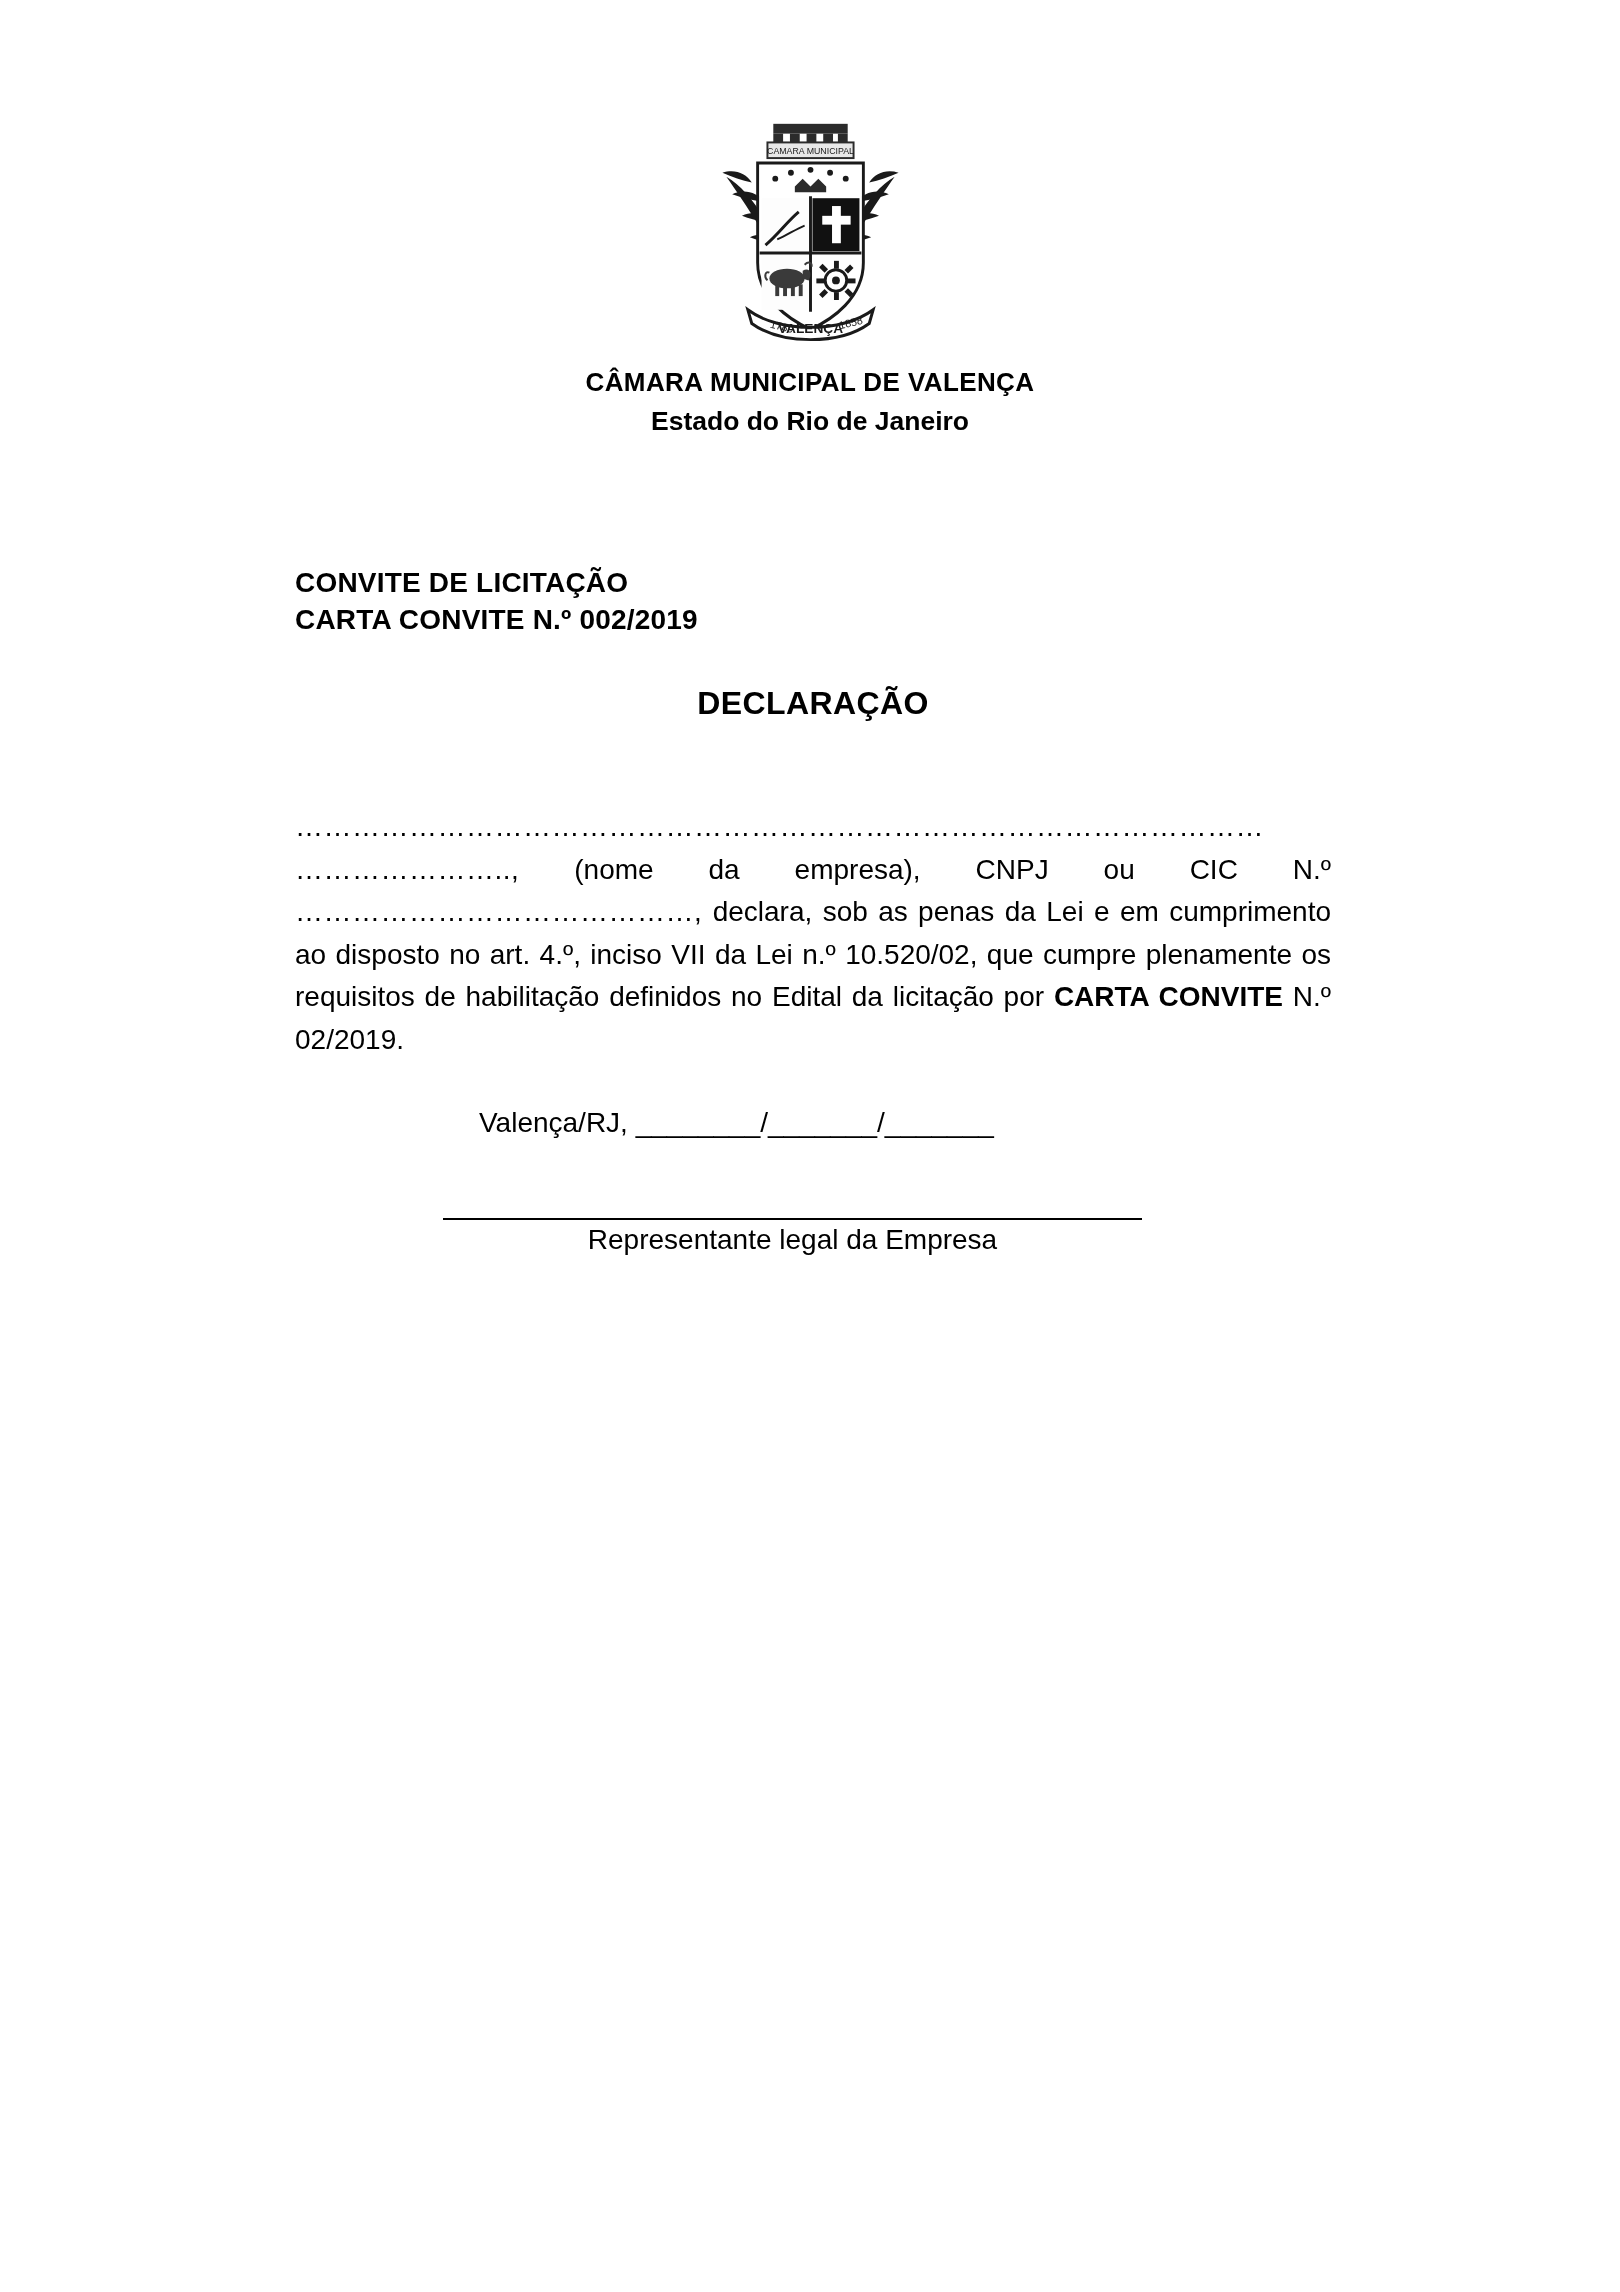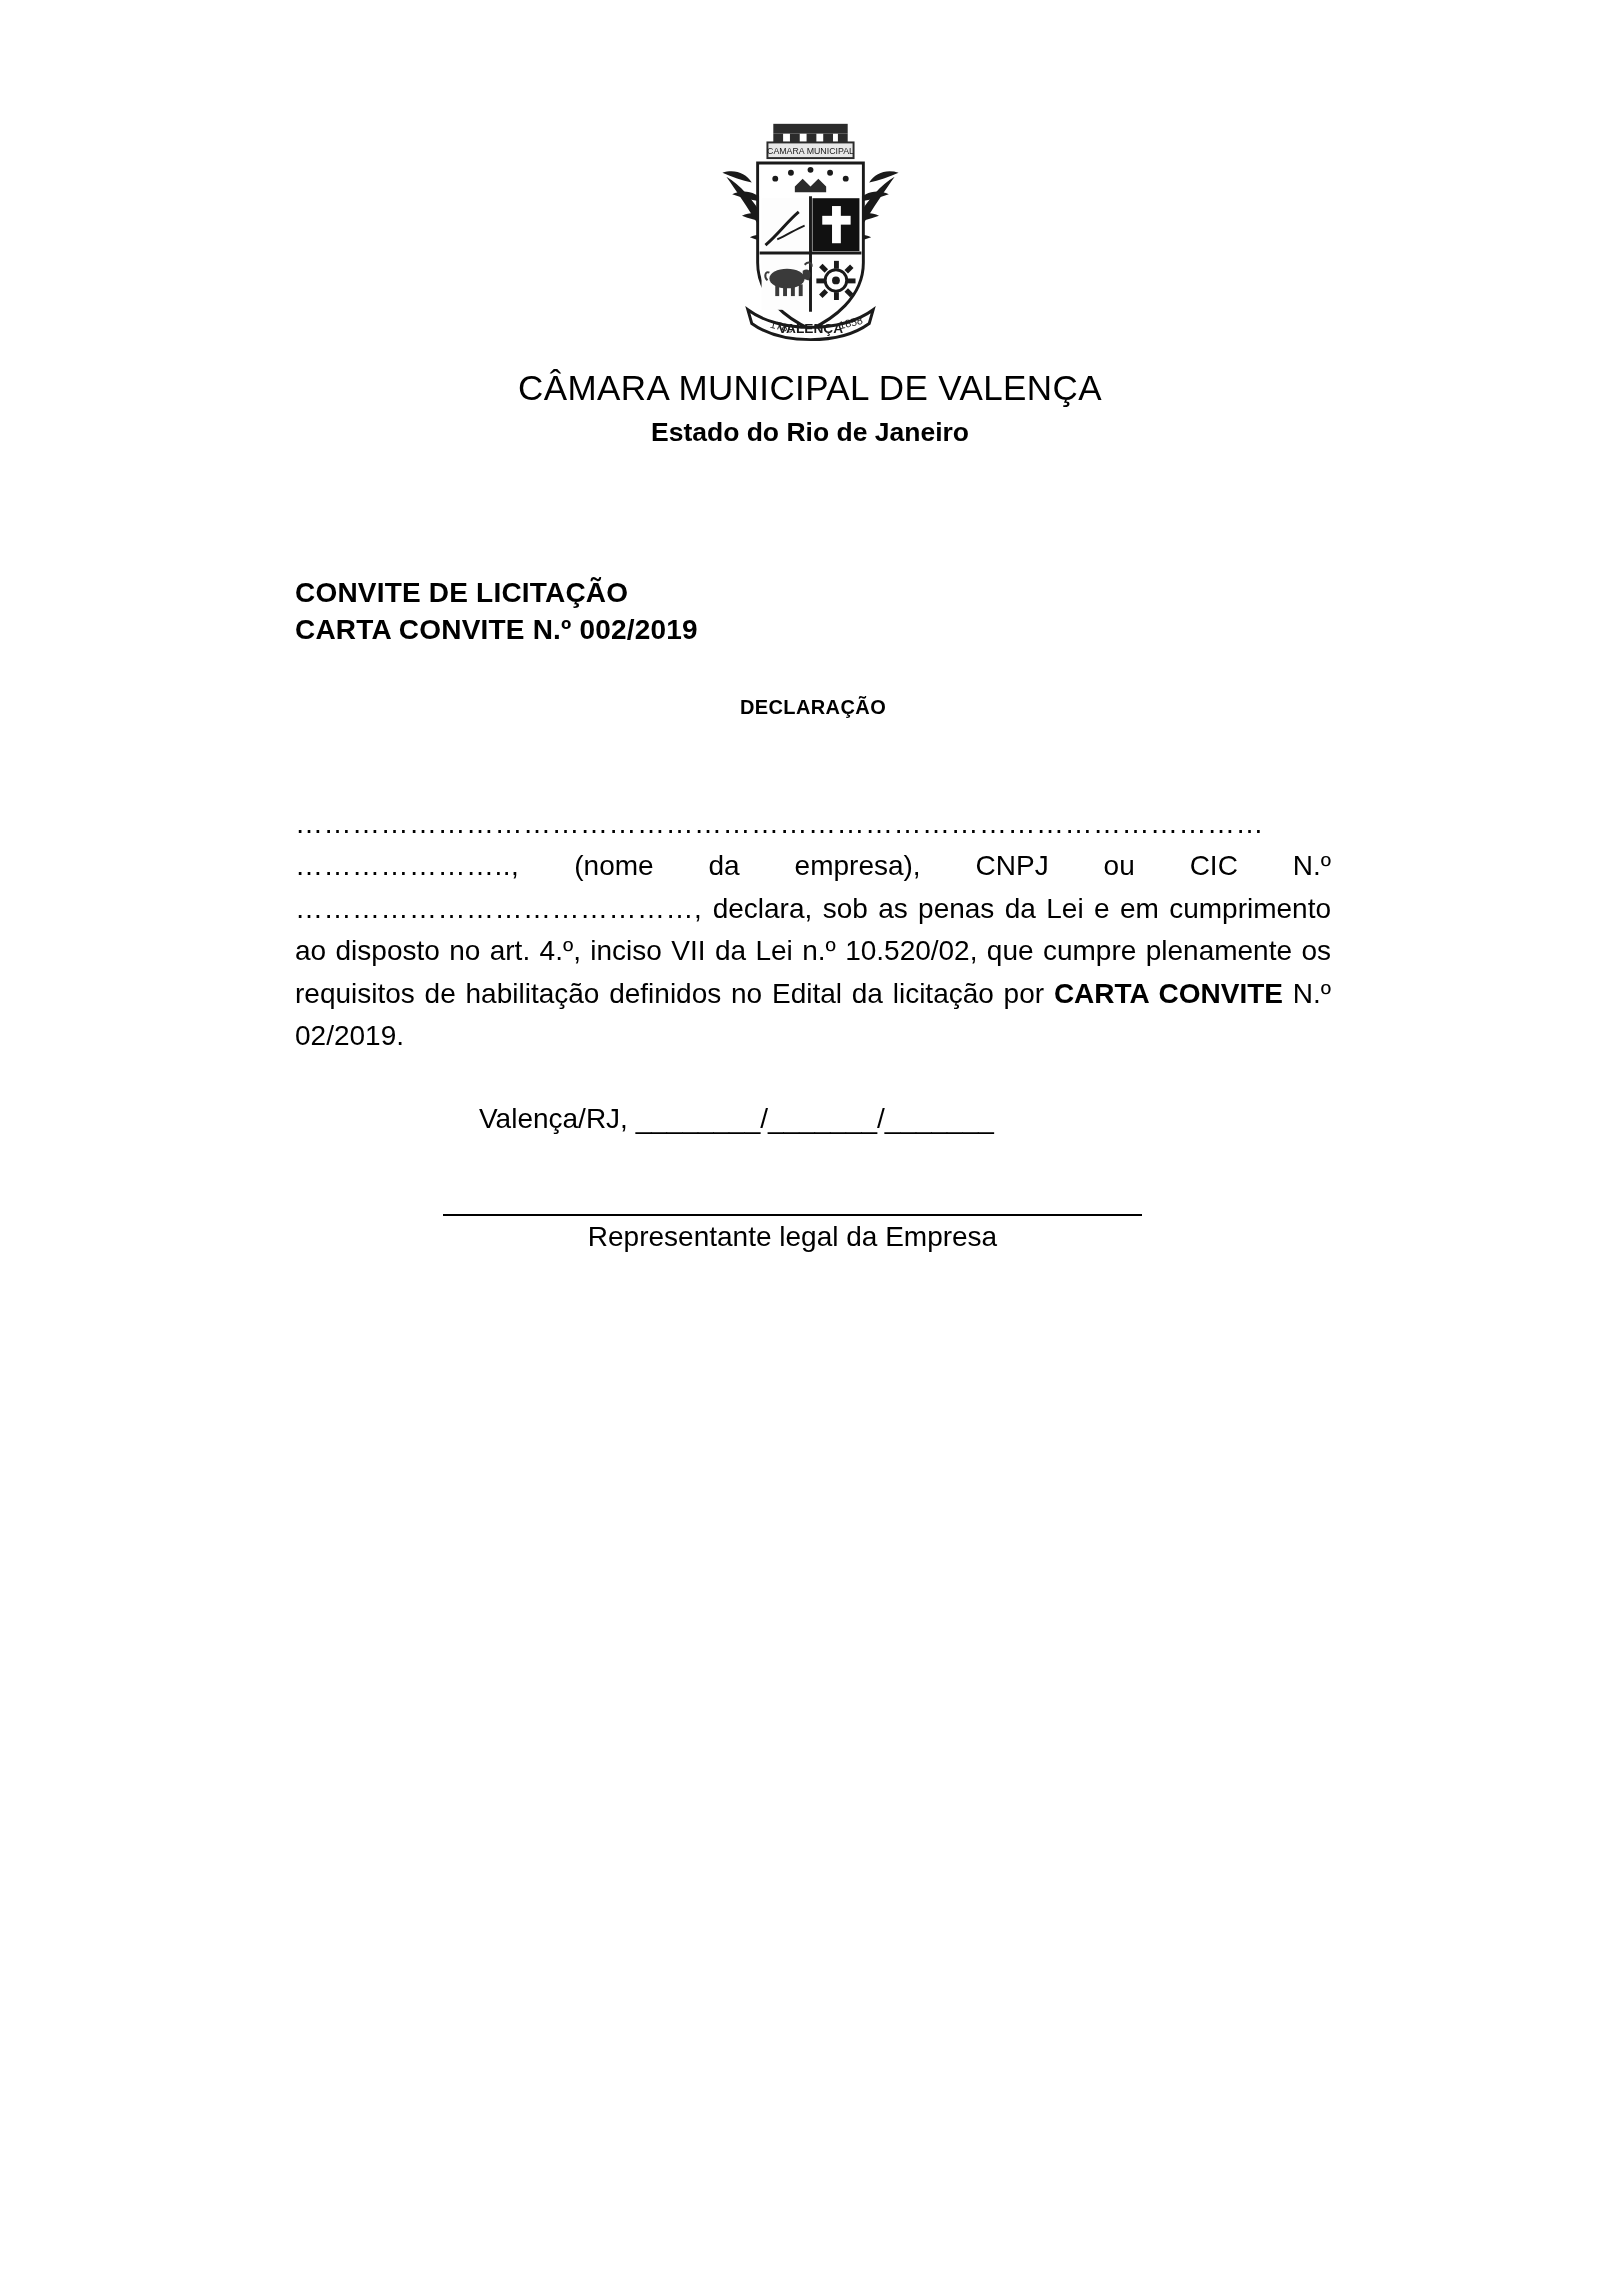--- a/index.html
+++ b/index.html
@@ -25,22 +25,22 @@
     padding-top: 116px;
     text-align: center;
   }
   .crest {
     width: 235px;
     height: 230px;
     margin: 0 auto;
     display: block;
   }
   .org-title {
-    font-size: 35px;
-    font-weight: normal;
+    font-size: 26px;
+    font-weight: bold;
     letter-spacing: 0.4px;
     margin-top: 21.6px;
     line-height: 1.15;
   }
   .org-sub {
     font-size: 26.5px;
     font-weight: bold;
     margin-top: 8.8px;
     line-height: 1.15;
   }
@@ -64,21 +64,21 @@
     margin-top: 51px;
     font-size: 28px;
     font-weight: bold;
     line-height: 1.35;
     text-align: justify;
     text-align-last: left;
     letter-spacing: 0.1px;
   }
   .declaracao-title {
     margin-top: 47px;
-    font-size: 20px;
+    font-size: 32px;
     font-weight: bold;
     text-align: center;
     letter-spacing: 0.4px;
   }
   .body-text {
     margin-top: 84px;
     font-size: 28px;
     line-height: 1.52;
     text-align: justify;
     text-align-last: left;

